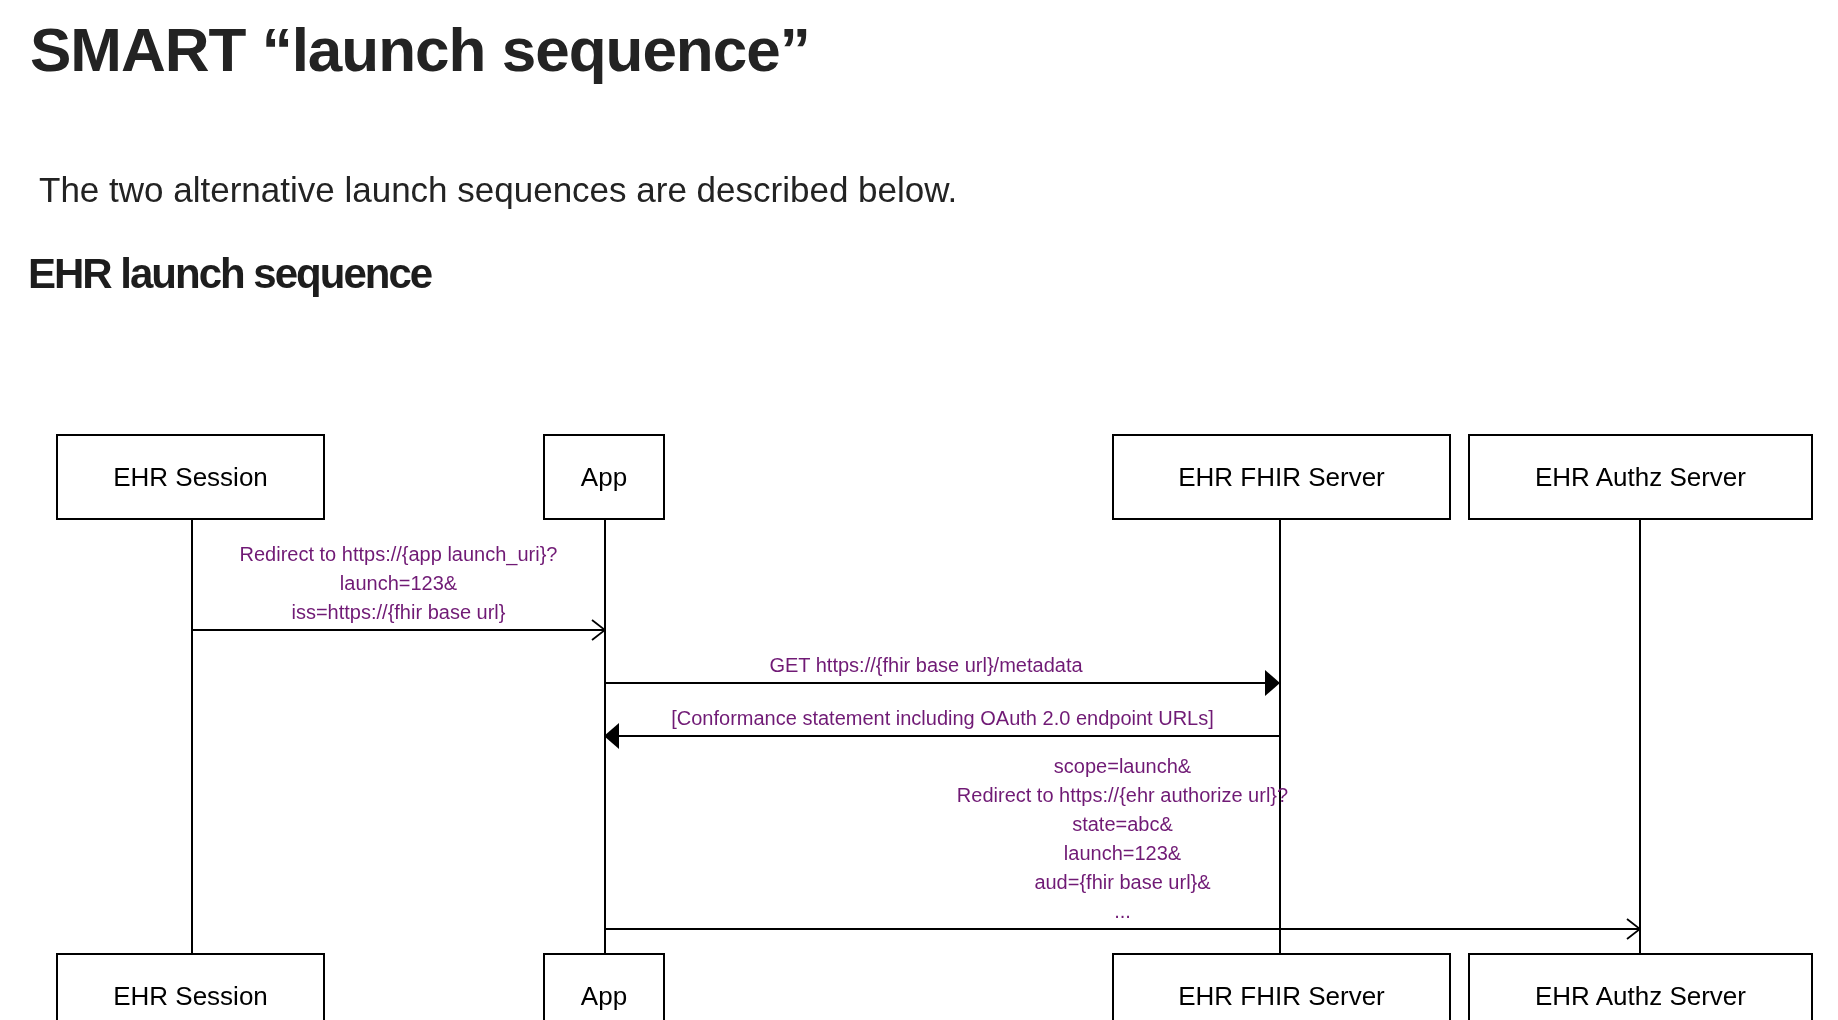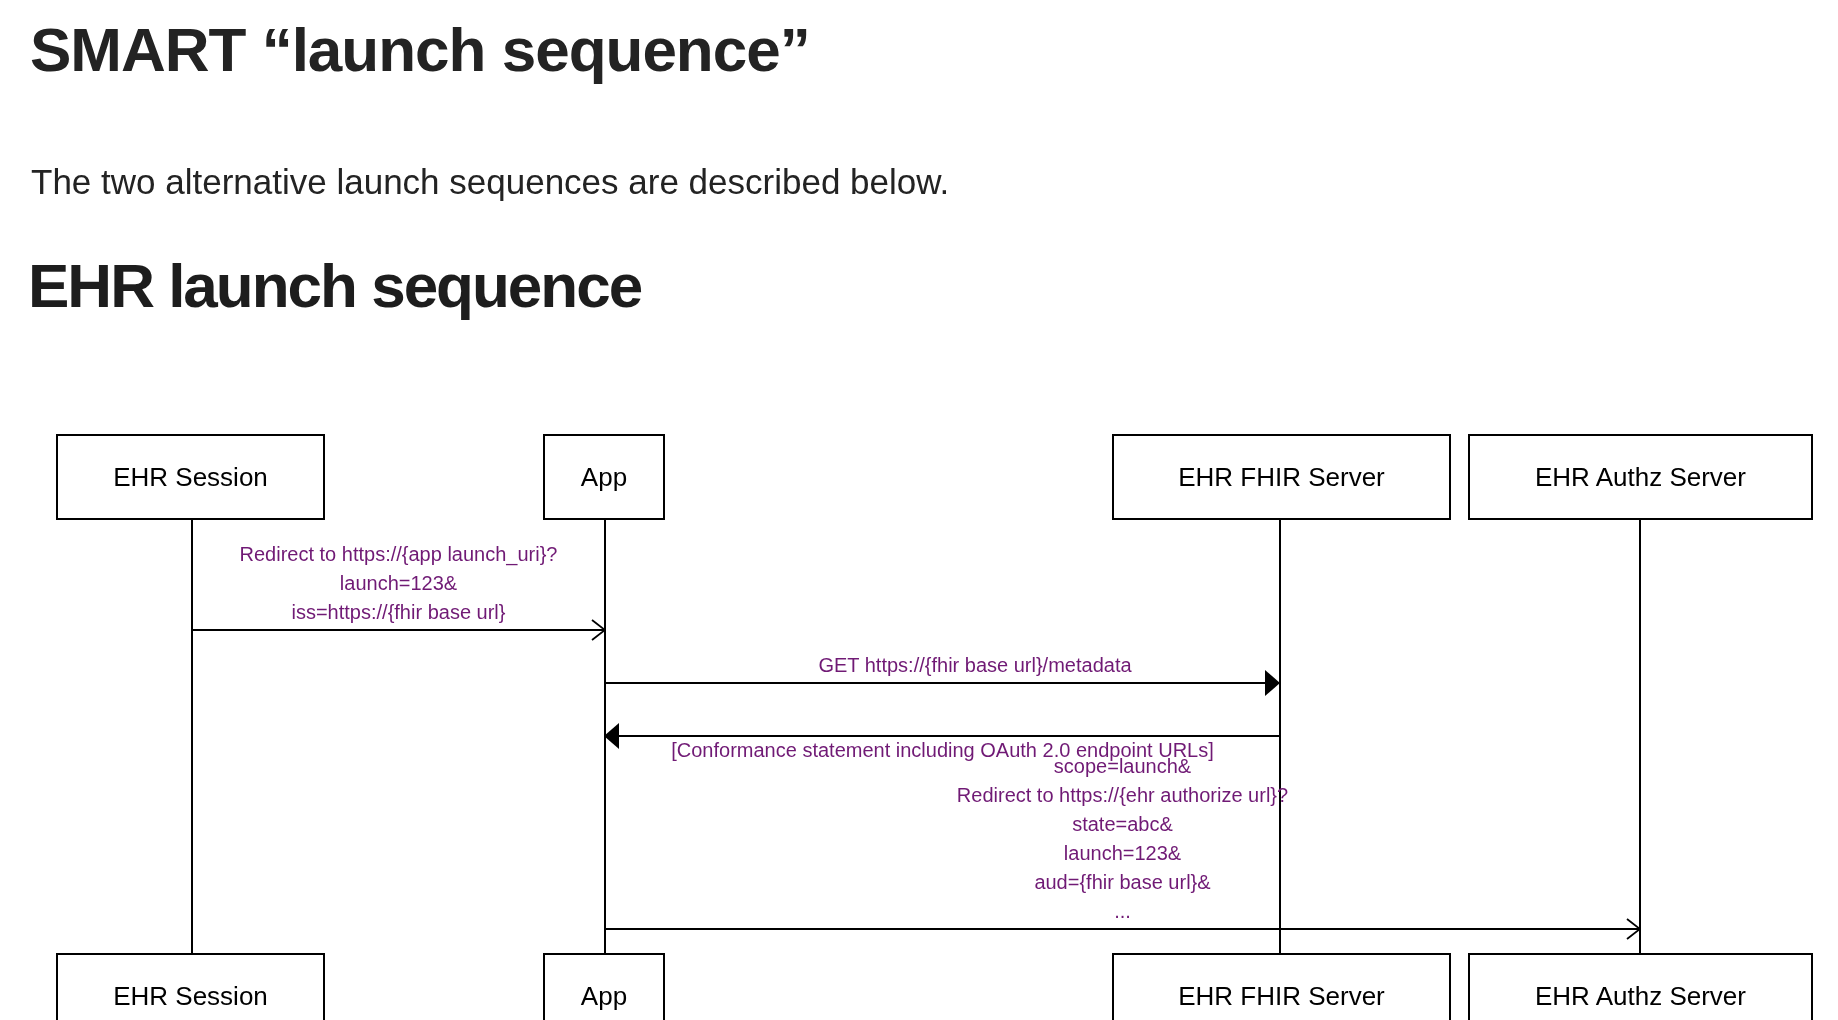--- a/index.html
+++ b/index.html
@@ -19,32 +19,32 @@
     font-size: 62px;
     line-height: 1.2;
     font-weight: 600;
     letter-spacing: -1px;
     color: #232323;
   }
   .intro-text {
     position: absolute;
     left: 31px;
     top: 160px;
-    margin: 0;
+    margin: 8px;
     font-size: 35px;
     line-height: 1.25;
     font-weight: 400;
     color: #232323;
   }
   .section-heading {
     position: absolute;
     left: 28px;
     top: 249px;
     margin: 0;
-    font-size: 62px;
+    font-size: 42px;
     line-height: 1.2;
     font-weight: 700;
     letter-spacing: -2px;
     color: #1d1d1d;
   }
   .diagram { position: absolute; left: 0; top: 0; width: 100%; height: 100%; margin-top: 36px; }
   .participant-box {
     position: absolute;
     box-sizing: border-box;
     border: 2px solid #000;
@@ -92,28 +92,28 @@
       <div class="msg-line" style="left: 192px; width: 413px; top: 593px;"></div>
       <div class="msg-label" style="left: 398.5px; top: 504px;">
         <div>Redirect to https://{app launch_uri}?</div>
         <div>launch=123&amp;</div>
         <div>iss=https://{fhir base url}</div>
       </div>
       <svg width="16" height="26" class="arrow-head" style="left: 590px; top: 581px;">
         <path d="M2,3 L15,13 L2,23" fill="none" stroke="#000" stroke-width="1.8"></path>
       </svg>
       <div class="msg-line" style="left: 605px; width: 675px; top: 646px;"></div>
-      <div class="msg-label" style="left: 975px; top: 615px;">
+      <div class="msg-label" style="left: 926px; top: 615px;">
         <div>GET https://{fhir base url}/metadata</div>
       </div>
       <svg width="16" height="26" class="arrow-head" style="left: 1265px; top: 634px;">
         <path d="M0,0 L15,13 L0,26 Z" fill="#000"></path>
       </svg>
       <div class="msg-line" style="left: 605px; width: 675px; top: 699px;"></div>
-      <div class="msg-label" style="left: 942.5px; top: 700px;">
+      <div class="msg-label" style="left: 942.5px; top: 668px;">
         <div>[Conformance statement including OAuth 2.0 endpoint URLs]</div>
       </div>
       <svg width="16" height="26" class="arrow-head" style="left: 604px; top: 687px;">
         <path d="M15,0 L0,13 L15,26 Z" fill="#000"></path>
       </svg>
       <div class="msg-line" style="left: 605px; width: 1035px; top: 892px;"></div>
       <div class="msg-label" style="left: 1122.5px; top: 716px;">
         <div>scope=launch&amp;</div>
         <div>Redirect to https://{ehr authorize url}?</div>
         <div>state=abc&amp;</div>

